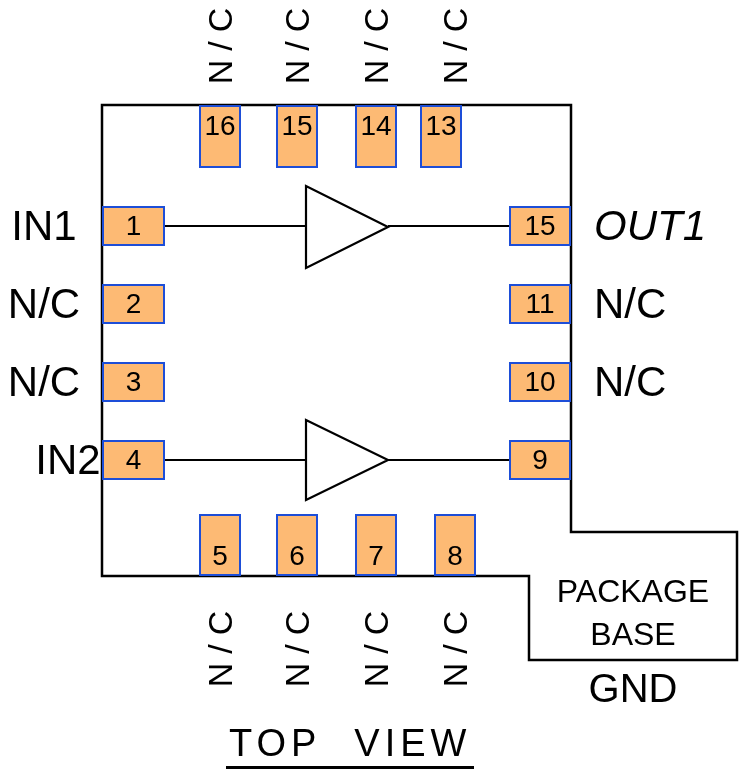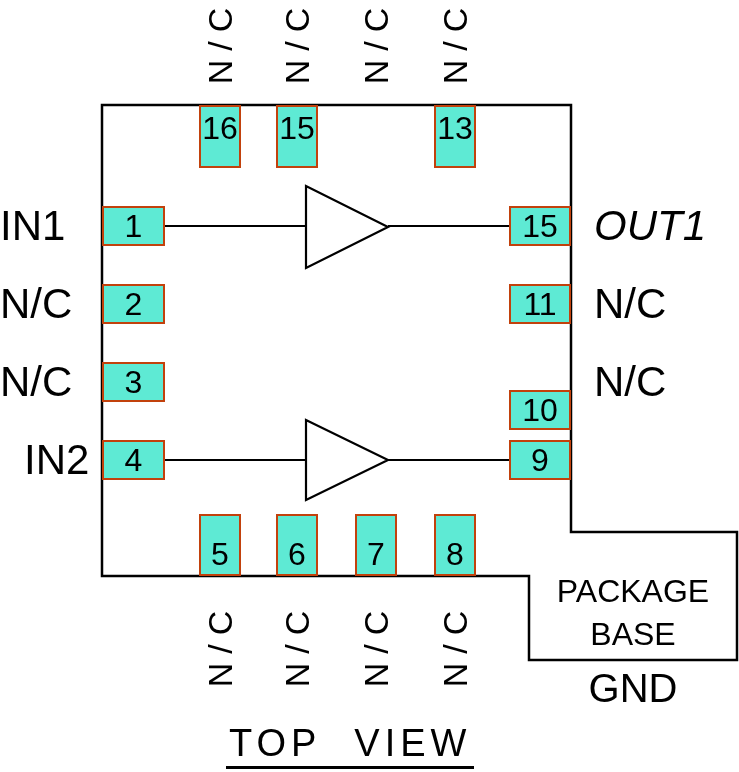--- a/index.html
+++ b/index.html
@@ -8,24 +8,24 @@
     width:739px;height:772px;
     background:#ffffff;
     font-family:"Liberation Sans", sans-serif;
     color:#000;
     overflow:hidden;
   }
   #wires{position:absolute;left:0;top:0;z-index:1;}
   .pin{
     position:absolute;
     box-sizing:border-box;
-    border:2px solid #c2410c;
-    background:#5eead4;
+    border:2px solid #1d4ed8;
+    background:#fdba74;
     display:flex;
-    font-size:32px;
+    font-size:28px;
     line-height:1;
     z-index:2;
   }
   .pin-left,.pin-right{
     width:63px;height:40px;
     align-items:center;justify-content:center;
   }
   .pin-right{width:62px;}
   .pin-top{
     width:42px;height:63px;
@@ -37,21 +37,21 @@
     justify-content:center;align-items:flex-end;
     padding-bottom:4px;
   }
   .side-label{
     position:absolute;
     height:52px;line-height:52px;
     font-size:42px;
     white-space:nowrap;
     z-index:3;
   }
-  .side-label.left{left:0;width:88px;text-align:left;}
+  .side-label.left{left:0;width:88px;text-align:center;}
   .side-label.right{left:594px;text-align:left;}
   .rot-label{
     position:absolute;
     width:96px;height:96px;
     display:flex;align-items:center;justify-content:center;
     font-size:34px;
     letter-spacing:9px;
     transform:rotate(-90deg);
     white-space:nowrap;
     z-index:3;
@@ -111,34 +111,37 @@
   <div class="pin pin-left" style="left:102px;top:440px;">
     <span>4</span>
   </div>
 
   <div class="pin pin-right" style="left:509px;top:206px;">
     <span>15</span>
   </div>
   <div class="pin pin-right" style="left:509px;top:284px;">
     <span>11</span>
   </div>
-  <div class="pin pin-right" style="left:509px;top:362px;margin-top:28px;">
+  <div class="pin pin-right" style="left:509px;top:362px;">
     <span>10</span>
   </div>
   <div class="pin pin-right" style="left:509px;top:440px;">
     <span>9</span>
   </div>
 
   <div class="pin pin-top" style="left:199px;top:105px;">
     <span>16</span>
   </div>
   <div class="pin pin-top" style="left:276px;top:105px;">
     <span>15</span>
   </div>
-  <div class="pin pin-top" style="left:434px;top:105px;">
+  <div class="pin pin-top" style="left:355px;top:105px;">
+    <span>14</span>
+  </div>
+  <div class="pin pin-top" style="left:420px;top:105px;">
     <span>13</span>
   </div>
 
   <div class="pin pin-bottom" style="left:199px;top:514px;">
     <span>5</span>
   </div>
   <div class="pin pin-bottom" style="left:276px;top:514px;">
     <span>6</span>
   </div>
   <div class="pin pin-bottom" style="left:355px;top:514px;">

